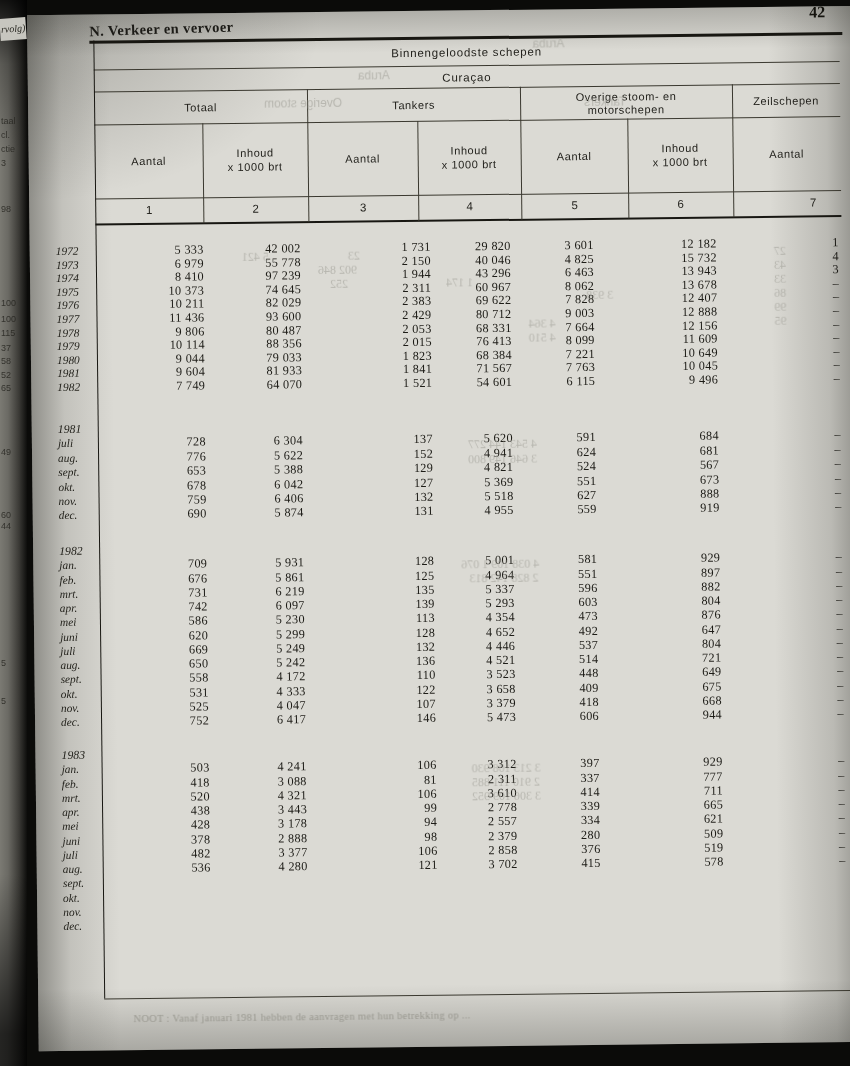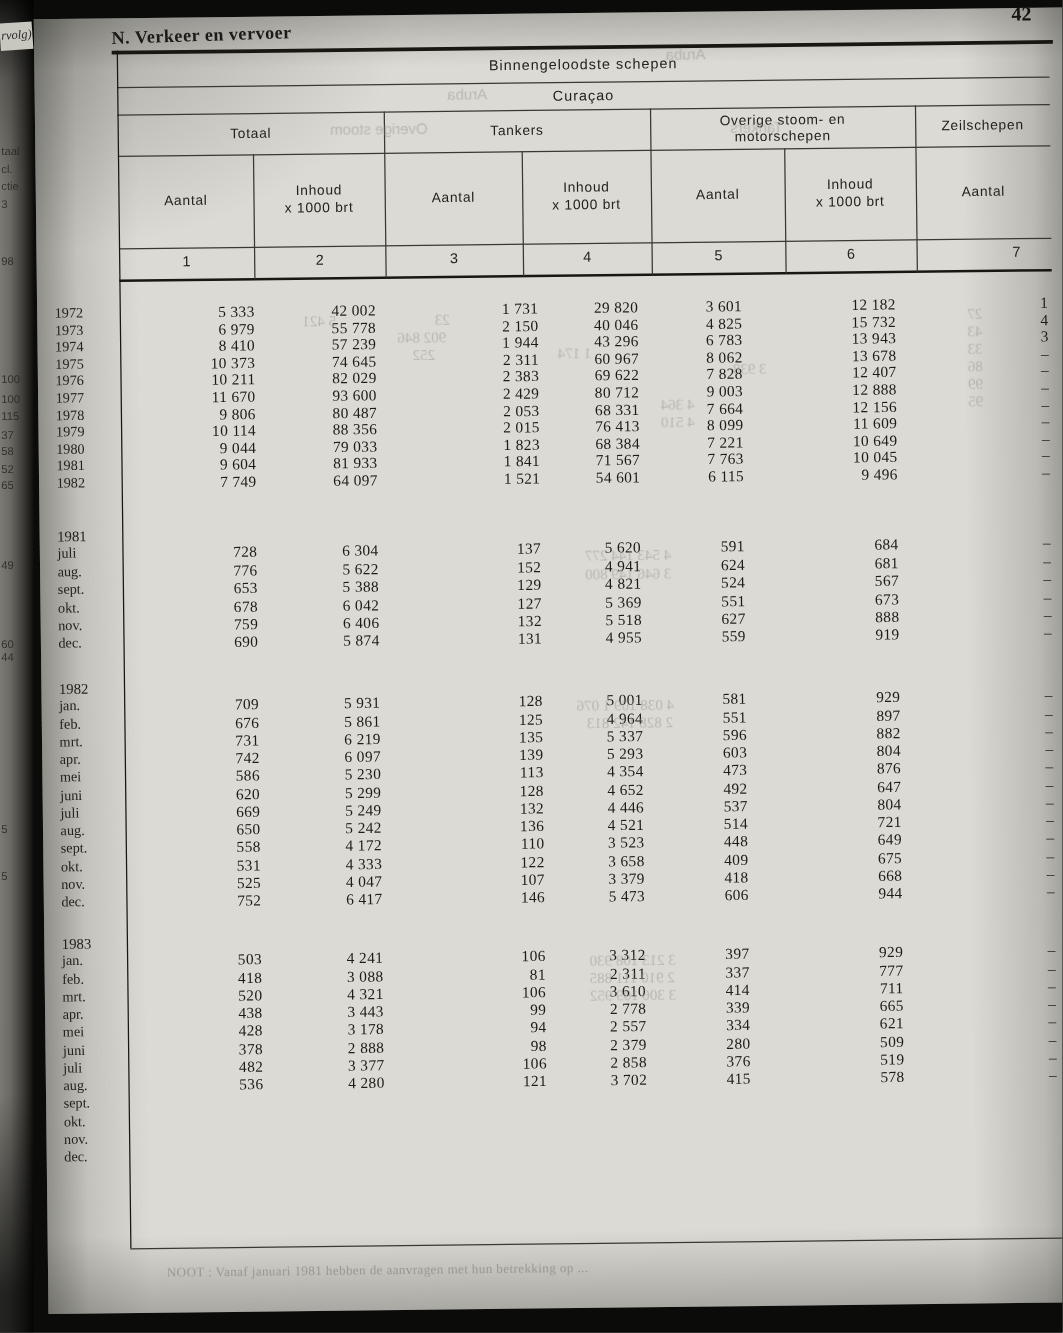--- a/index.html
+++ b/index.html
@@ -27,21 +27,21 @@
   .hrule,.vrule{position:absolute;background:#3a382f;}
   .hrule.heavy,.vrule.heavy{background:#181712;}
   .hd{position:absolute;text-align:center;font-family:"Liberation Sans",sans-serif;color:#23221d;}
   .t-title{left:66px;top:36px;width:746px;font-size:11.5px;letter-spacing:.8px;}
   .t-region{left:66px;top:61px;width:746px;font-size:11.5px;letter-spacing:.8px;}
   .grp{font-size:11px;letter-spacing:.6px;line-height:13px;}
   .colhead{font-size:11px;letter-spacing:.6px;line-height:14px;}
   .colnum{font-size:11.5px;}
   .section{position:absolute;left:14px;width:800px;}
   .row{display:grid;grid-template-columns:42px 118px 97px 130px 80px 83px 123px 122px;}
-  .row .lab{font-size:11.4px;color:#24231d;white-space:nowrap;}
+  .row .lab{font-style:italic;font-size:11.4px;color:#24231d;white-space:nowrap;margin-left:12px;}
   .row .num{text-align:right;font-size:12.3px;color:#1d1c17;letter-spacing:.3px;white-space:nowrap;}
   .sec-head .lab{font-size:11.8px;}
   .ghost{position:absolute;color:#9b9a92;opacity:.55;font-size:12px;white-space:nowrap;
          transform:scaleX(-1);filter:blur(.3px);}
   .ghost.word{font-family:"Liberation Sans",sans-serif;}
   .footer-ghost{position:absolute;left:95px;top:999px;width:700px;font-size:10.5px;color:#77766c;
          opacity:.55;filter:blur(.35px);letter-spacing:.3px;}
 </style>
 </head>
 <body>
@@ -143,24 +143,24 @@
             <div class="num">55 778</div>
             <div class="num">2 150</div>
             <div class="num">40 046</div>
             <div class="num">4 825</div>
             <div class="num">15 732</div>
             <div class="num">4</div>
           </div>
           <div class="row" style="line-height: 13.6px;">
             <div class="lab">1974</div>
             <div class="num">8 410</div>
-            <div class="num">57 239</div>
+            <div class="num">97 239</div>
             <div class="num">1 944</div>
             <div class="num">43 296</div>
-            <div class="num">6 783</div>
+            <div class="num">6 463</div>
             <div class="num">13 943</div>
             <div class="num">3</div>
           </div>
           <div class="row" style="line-height: 13.6px;">
             <div class="lab">1975</div>
             <div class="num">10 373</div>
             <div class="num">74 645</div>
             <div class="num">2 311</div>
             <div class="num">60 967</div>
             <div class="num">8 062</div>
@@ -172,21 +172,21 @@
             <div class="num">10 211</div>
             <div class="num">82 029</div>
             <div class="num">2 383</div>
             <div class="num">69 622</div>
             <div class="num">7 828</div>
             <div class="num">12 407</div>
             <div class="num">–</div>
           </div>
           <div class="row" style="line-height: 13.6px;">
             <div class="lab">1977</div>
-            <div class="num">11 670</div>
+            <div class="num">11 436</div>
             <div class="num">93 600</div>
             <div class="num">2 429</div>
             <div class="num">80 712</div>
             <div class="num">9 003</div>
             <div class="num">12 888</div>
             <div class="num">–</div>
           </div>
           <div class="row" style="line-height: 13.6px;">
             <div class="lab">1978</div>
             <div class="num">9 806</div>
@@ -223,21 +223,21 @@
             <div class="num">81 933</div>
             <div class="num">1 841</div>
             <div class="num">71 567</div>
             <div class="num">7 763</div>
             <div class="num">10 045</div>
             <div class="num">–</div>
           </div>
           <div class="row" style="line-height: 13.6px;">
             <div class="lab">1982</div>
             <div class="num">7 749</div>
-            <div class="num">64 097</div>
+            <div class="num">64 070</div>
             <div class="num">1 521</div>
             <div class="num">54 601</div>
             <div class="num">6 115</div>
             <div class="num">9 496</div>
             <div class="num">–</div>
           </div>
         </div>
         <div class="section" style="top: 407px;">
           <div class="row sec-head" style="line-height: 14.4px;">
             <div class="lab">1981</div>

